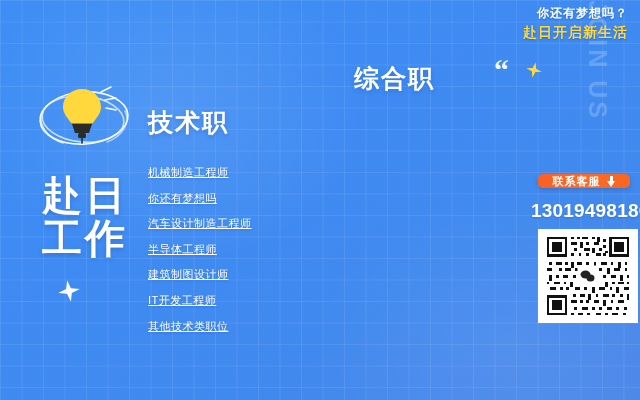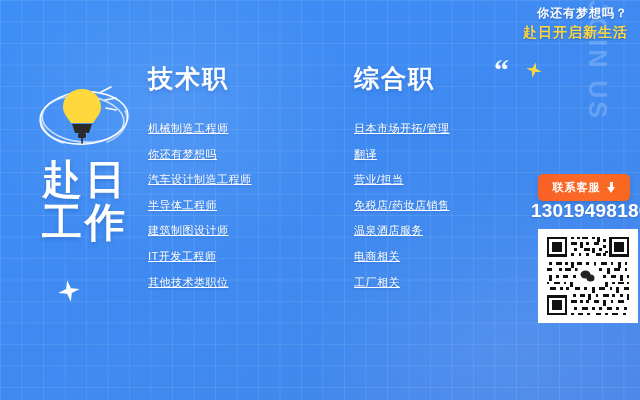--- a/index.html
+++ b/index.html
@@ -127,36 +127,36 @@
     text-align: center;
   }
   .bulb-wrap {
     position: relative;
     width: 120px;
     height: 78px;
     margin: 0 auto;
   }
   .bulb-wrap svg { position: absolute; left: 0; top: 0; }
   .logo-text {
-    margin-top: 2px;
+    margin-top: 18px;
     color: #ffffff;
     font-weight: bold;
     font-size: 40px;
     line-height: 1.08;
     letter-spacing: 3px;
     text-shadow: 0 2px 4px rgba(25,65,140,0.30);
   }
   .logo-text span { display: block; }
 
   
   .col {
     position: absolute;
     top: 62px;
   }
-  .col-tech { left: 148px; }
+  .col-tech { left: 148px; margin-top: 44px; }
   .col-general { left: 354px; }
 
   .col-title {
     font-size: 25px;
     font-weight: bold;
     color: #ffffff;
     letter-spacing: 2px;
     margin-bottom: 21px;
     text-shadow: 0 2px 4px rgba(25,65,140,0.28);
   }
@@ -174,21 +174,21 @@
     text-shadow: 0 1px 2px rgba(25,65,140,0.25);
     text-decoration: underline;
   }
 
   
   .contact-btn {
     position: absolute;
     left: 538px;
     top: 174px;
     width: 92px;
-    height: 27px;
+    height: 14px;
     border-radius: 5px;
     background: linear-gradient(90deg, #f96025 0%, #fb6a2a 50%, #f8661f 100%);
     box-shadow: 0 2px 4px rgba(30,60,120,0.28);
     display: flex;
     align-items: center;
     justify-content: center;
     gap: 6px;
     cursor: pointer;
   }
   .contact-btn .btn-label {
@@ -333,29 +333,20 @@
       <li>汽车设计制造工程师</li>
       <li>半导体工程师</li>
       <li>建筑制图设计师</li>
       <li>IT开发工程师</li>
       <li>其他技术类职位</li>
     </ul>
   </div>
 
   <div class="col col-general">
     <div class="col-title">综合职</div>
-    <ul class="col-list">
-      <li>日本市场开拓/管理</li>
-      <li>翻译</li>
-      <li>营业/担当</li>
-      <li>免税店/药妆店销售</li>
-      <li>温泉酒店服务</li>
-      <li>电商相关</li>
-      <li>工厂相关</li>
-    </ul>
   </div>
 
   <div class="contact-btn">
     <span class="btn-label">联系客服</span>
     <span class="arrow-down"></span>
   </div>
 
   <div class="phone">13019498186</div>
 
   <div class="qr">

